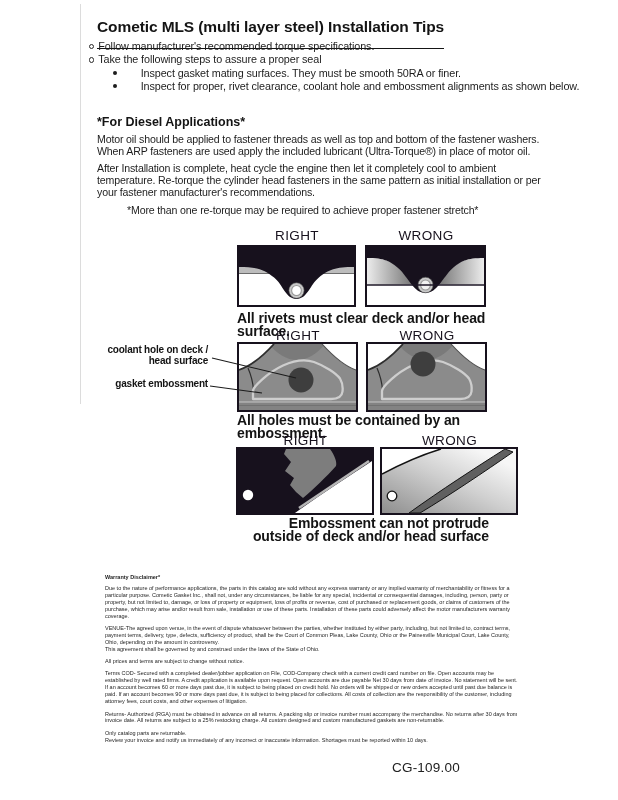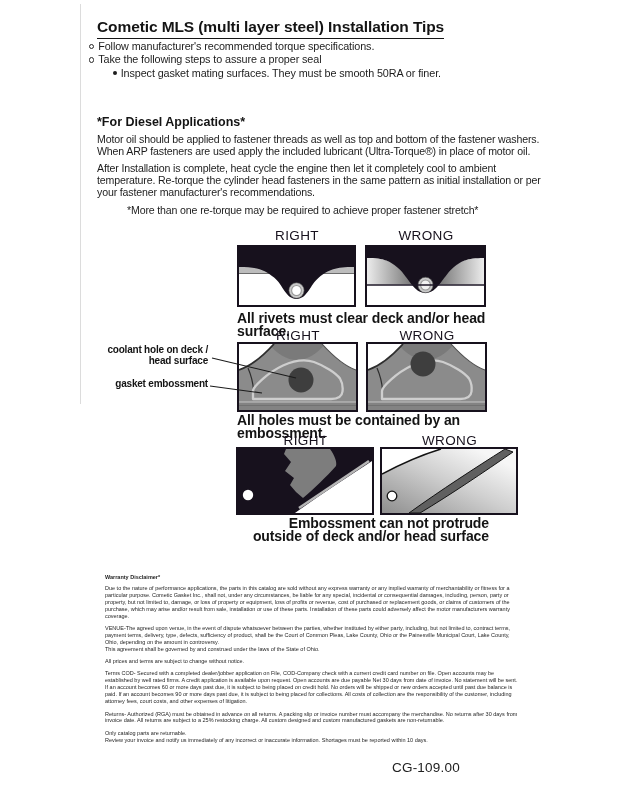--- a/index.html
+++ b/index.html
@@ -3,26 +3,26 @@
 <meta charset="utf-8">
 <style>
   html,body{margin:0;padding:0;background:#ffffff;}
   .page{position:relative;width:618px;height:800px;background:#ffffff;overflow:hidden;
         font-family:"Liberation Sans","DejaVu Sans",sans-serif;color:#1b1b1b;}
   .abs{position:absolute;}
 
   .scanline{position:absolute;left:80px;top:4px;width:1px;height:400px;background:#dcdcdc;}
 
   .title{left:97px;top:18px;font-size:15.5px;font-weight:bold;letter-spacing:-0.1px;
-         border-bottom:1.6px solid #151515;padding-bottom:2px;color:#141414;}
+         border-bottom:1.6px solid #151515;padding-bottom:12px;color:#141414;}
 
   .bullets{left:89px;top:40px;width:500px;}
   .b-row{display:flex;align-items:flex-start;height:13.4px;font-size:10.8px;letter-spacing:-0.1px;color:#1d1d1d;}
   .ring{flex:0 0 auto;width:3.2px;height:3.2px;border:1.1px solid #2a2a2a;border-radius:50%;margin:4px 4px 0 0;}
-  .sub{margin-left:24px;}
+  .sub{margin-left:24px;gap:20px;}
   .dot{flex:0 0 auto;width:4.2px;height:4.2px;background:#1d1d1d;border-radius:50%;margin:3.8px 3.5px 0 0;}
 
   .h2{left:97px;top:115px;font-size:12.5px;font-weight:bold;color:#141414;}
   .body-p{left:97px;width:452px;font-size:10.6px;line-height:11.8px;letter-spacing:-0.15px;color:#1d1d1d;}
   .p1{top:134px;}
   .p2{top:163px;}
   .p3{top:205px;margin-left:30px;}
 
   .fig-label{font-size:13.5px;letter-spacing:0.4px;color:#17111d;text-align:center;}
   .figbox{position:absolute;border:2.5px solid #17111d;background:#fff;}
@@ -53,20 +53,24 @@
       <span class="ring"></span>
       <span>Follow manufacturer's recommended torque specifications.</span>
     </div>
     <div class="b-row">
       <span class="ring"></span>
       <span>Take the following steps to assure a proper seal</span>
     </div>
     <div class="b-row sub">
       <span class="dot"></span>
       <span>Inspect gasket mating surfaces.  They must be smooth 50RA or finer.</span>
+    </div>
+    <div class="b-row sub">
+      <span class="dot"></span>
+      <span>Inspect for proper, rivet clearance, coolant hole and embossment alignments as shown below.</span>
     </div>
   </div>
 
   <div class="abs h2">*For Diesel Applications*</div>
   <div class="abs body-p p1">Motor oil should be applied to fastener threads as well as top and bottom of the fastener washers. When ARP fasteners are used apply the included lubricant (Ultra-Torque®) in place of motor oil.</div>
   <div class="abs body-p p2">After Installation is complete, heat cycle the engine then let it completely cool to ambient temperature. Re-torque the cylinder head fasteners in the same pattern as initial installation or per your fastener manufacturer's recommendations.</div>
   <div class="abs body-p p3">*More than one re-torque may be required to achieve proper fastener stretch*</div>
 
   <div class="abs fig-label" style="left:237px;top:228px;width:120px;">RIGHT</div>
   <div class="abs fig-label" style="left:365px;top:228px;width:122px;">WRONG</div>

